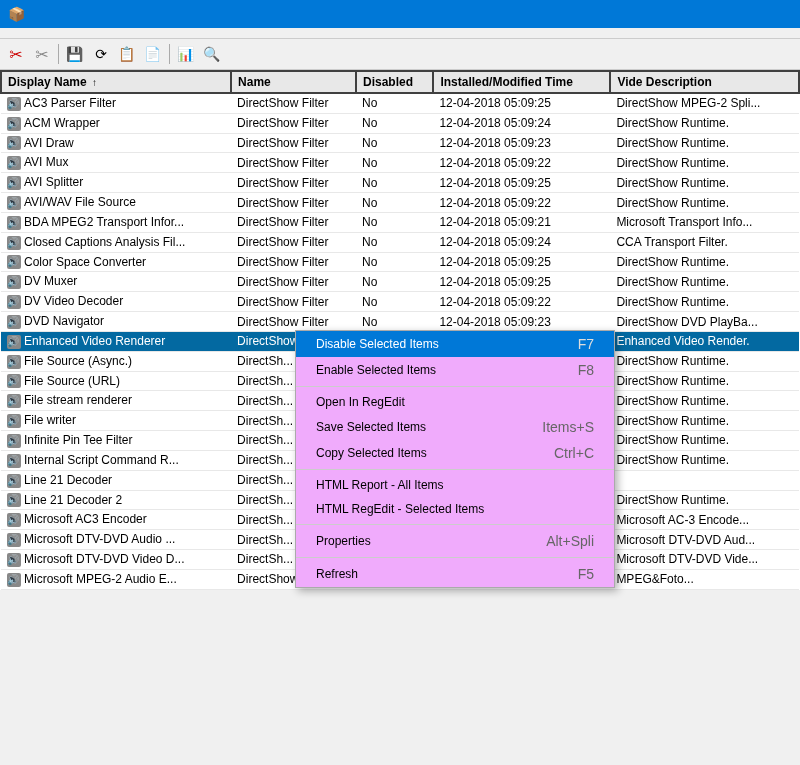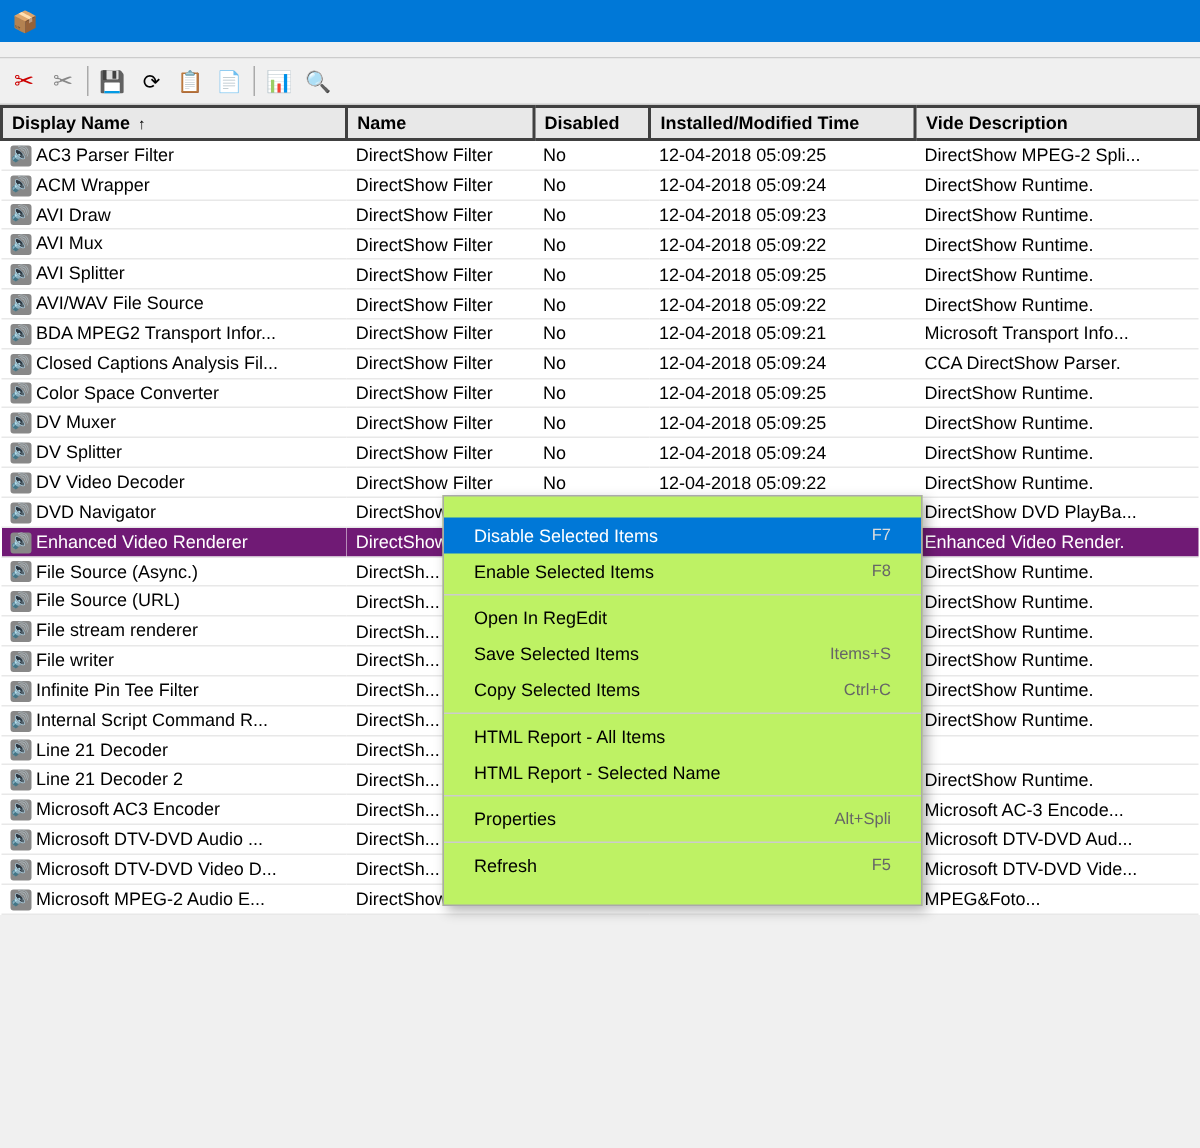--- a/index.html
+++ b/index.html
@@ -70,59 +70,59 @@
       font-weight: bold;
       font-size: 12px;
       white-space: nowrap;
       cursor: pointer;
       user-select: none;
     }
     tbody tr {
       border-bottom: 1px solid #e8e8e8;
     }
     tbody tr.selected {
-      background: #701a75;
+      background: #0369a1;
       color: white;
     }
     tbody td {
       padding: 2px 6px;
       font-size: 12px;
       white-space: nowrap;
       overflow: hidden;
       text-overflow: ellipsis;
       max-width: 200px;
     }
     
     .context-menu {
       position: absolute;
       top: 260px;
       left: 295px;
-      background: #bef264;
+      background: #f0abfc;
       border: 1px solid #aaa;
       box-shadow: 3px 3px 8px rgba(0,0,0,0.3);
       z-index: 100;
       width: 320px;
-      padding: 14px 0;
+      padding: 0 0;
     }
     .ctx-item {
       padding: 5px 20px;
       cursor: pointer;
       font-size: 12px;
       display: flex;
       justify-content: space-between;
       align-items: center;
     }
     .ctx-item.highlighted { background: #0078d7; color: white; }
     .ctx-sep {
       height: 1px;
       background: #ccc;
       margin: 3px 0;
     }
     .ctx-shortcut {
-      font-size: 11px;
+      font-size: 14px;
       color: #666;
     }
     .ctx-item:hover .ctx-shortcut,
     .ctx-item.highlighted .ctx-shortcut {
       color: #ddd;
     }
     .sort-arrow { font-size: 10px; margin-left: 2px; }
   </style>
 </head>
 <body>
@@ -212,41 +212,34 @@
     <td>DirectShow Filter</td>
     <td>No</td>
     <td>12-04-2018 05:09:21</td>
     <td>Microsoft Transport Info...</td>
   </tr>
         <tr>
     <td><span style="display:inline-block;width:14px;height:14px;background:#888;border-radius:2px;margin-right:3px;vertical-align:middle;font-size:10px;line-height:14px;text-align:center;color:white;">🔊</span>Closed Captions Analysis Fil...</td>
     <td>DirectShow Filter</td>
     <td>No</td>
     <td>12-04-2018 05:09:24</td>
-    <td>CCA DirectShow Parser.</td>
+    <td>CCA Transport Filter.</td>
   </tr>
         <tr>
     <td><span style="display:inline-block;width:14px;height:14px;background:#888;border-radius:2px;margin-right:3px;vertical-align:middle;font-size:10px;line-height:14px;text-align:center;color:white;">🔊</span>Color Space Converter</td>
     <td>DirectShow Filter</td>
     <td>No</td>
     <td>12-04-2018 05:09:25</td>
     <td>DirectShow Runtime.</td>
   </tr>
         <tr>
     <td><span style="display:inline-block;width:14px;height:14px;background:#888;border-radius:2px;margin-right:3px;vertical-align:middle;font-size:10px;line-height:14px;text-align:center;color:white;">🔊</span>DV Muxer</td>
     <td>DirectShow Filter</td>
     <td>No</td>
     <td>12-04-2018 05:09:25</td>
-    <td>DirectShow Runtime.</td>
-  </tr>
-        <tr>
-    <td><span style="display:inline-block;width:14px;height:14px;background:#888;border-radius:2px;margin-right:3px;vertical-align:middle;font-size:10px;line-height:14px;text-align:center;color:white;">🔊</span>DV Splitter</td>
-    <td>DirectShow Filter</td>
-    <td>No</td>
-    <td>12-04-2018 05:09:24</td>
     <td>DirectShow Runtime.</td>
   </tr>
         <tr>
     <td><span style="display:inline-block;width:14px;height:14px;background:#888;border-radius:2px;margin-right:3px;vertical-align:middle;font-size:10px;line-height:14px;text-align:center;color:white;">🔊</span>DV Video Decoder</td>
     <td>DirectShow Filter</td>
     <td>No</td>
     <td>12-04-2018 05:09:22</td>
     <td>DirectShow Runtime.</td>
   </tr>
         <tr>
@@ -371,21 +364,21 @@
       <div class="ctx-item">
       <span>Copy Selected Items</span>
       <span class="ctx-shortcut">Ctrl+C</span>
     </div>
       <div class="ctx-sep"></div>
       <div class="ctx-item">
       <span>HTML Report - All Items</span>
       <span class="ctx-shortcut"></span>
     </div>
       <div class="ctx-item">
-      <span>HTML Report - Selected Name</span>
+      <span>HTML RegEdit - Selected Items</span>
       <span class="ctx-shortcut"></span>
     </div>
       <div class="ctx-sep"></div>
       <div class="ctx-item">
       <span>Properties</span>
       <span class="ctx-shortcut">Alt+Spli</span>
     </div>
       <div class="ctx-sep"></div>
       <div class="ctx-item">
       <span>Refresh</span>

